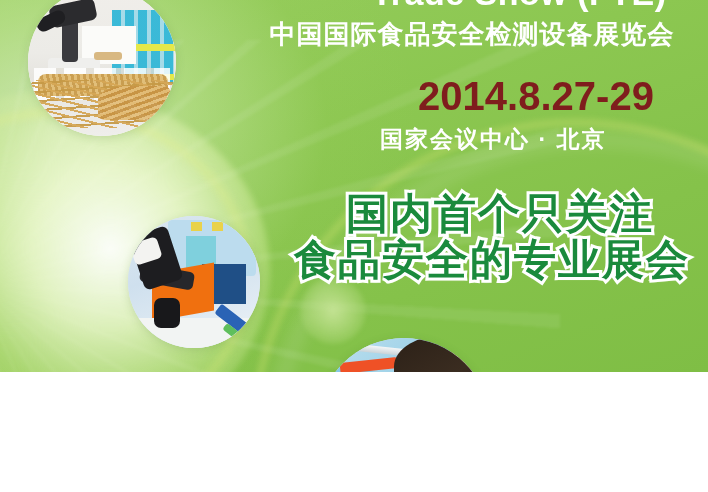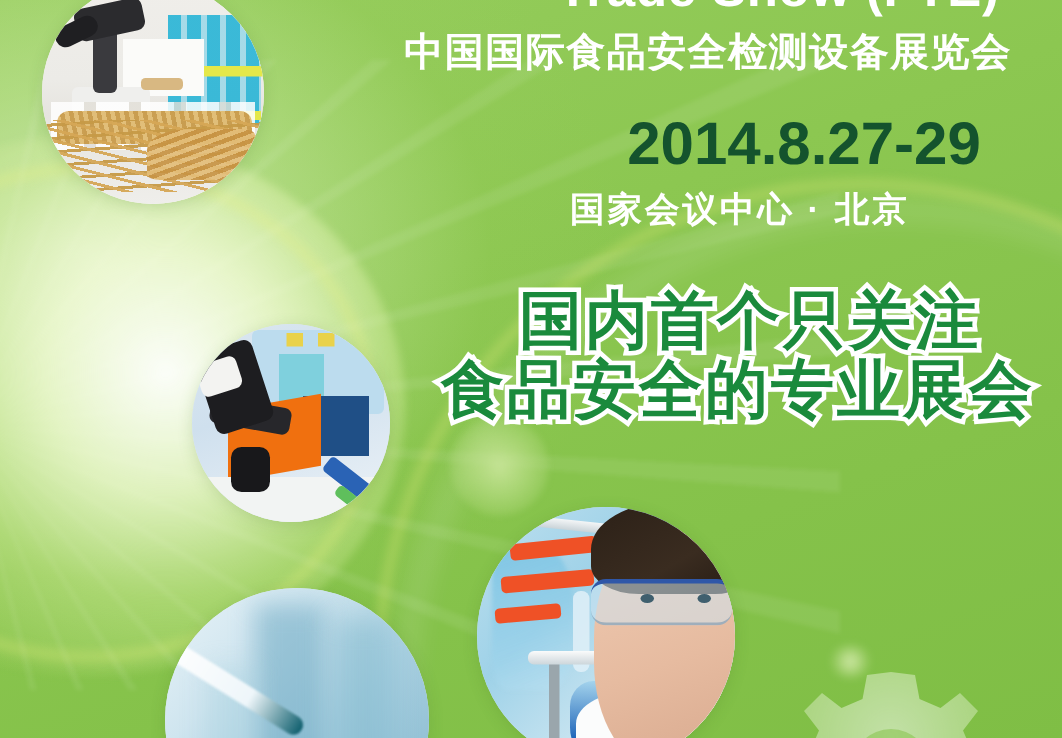--- a/index.html
+++ b/index.html
@@ -3,21 +3,21 @@
 <meta charset="utf-8">
 <style>
   html, body {
     margin: 0;
     padding: 0;
     background: #ffffff;
   }
   .banner {
     position: relative;
     width: 708px;
-    height: 492px;
+    height: 372px;
     overflow: hidden;
     font-family: "Liberation Sans", "DejaVu Sans", sans-serif;
     background: #8cc751;
   }
 
   
   .bg-base {
     position: absolute;
     inset: 0;
     background:
@@ -302,21 +302,21 @@
     font-size: 26px;
     font-weight: 700;
     letter-spacing: 1px;
     white-space: nowrap;
   }
   .date {
     position: absolute;
     left: 380px; top: 74px;
     width: 312px;
     text-align: center;
-    color: #14532d;
+    color: #7f1d1d;
     font-size: 40px;
     font-weight: 700;
     letter-spacing: 0px;
     white-space: nowrap;
   }
   .venue {
     position: absolute;
     left: 380px; top: 124px;
     width: 312px;
     text-align: left;

